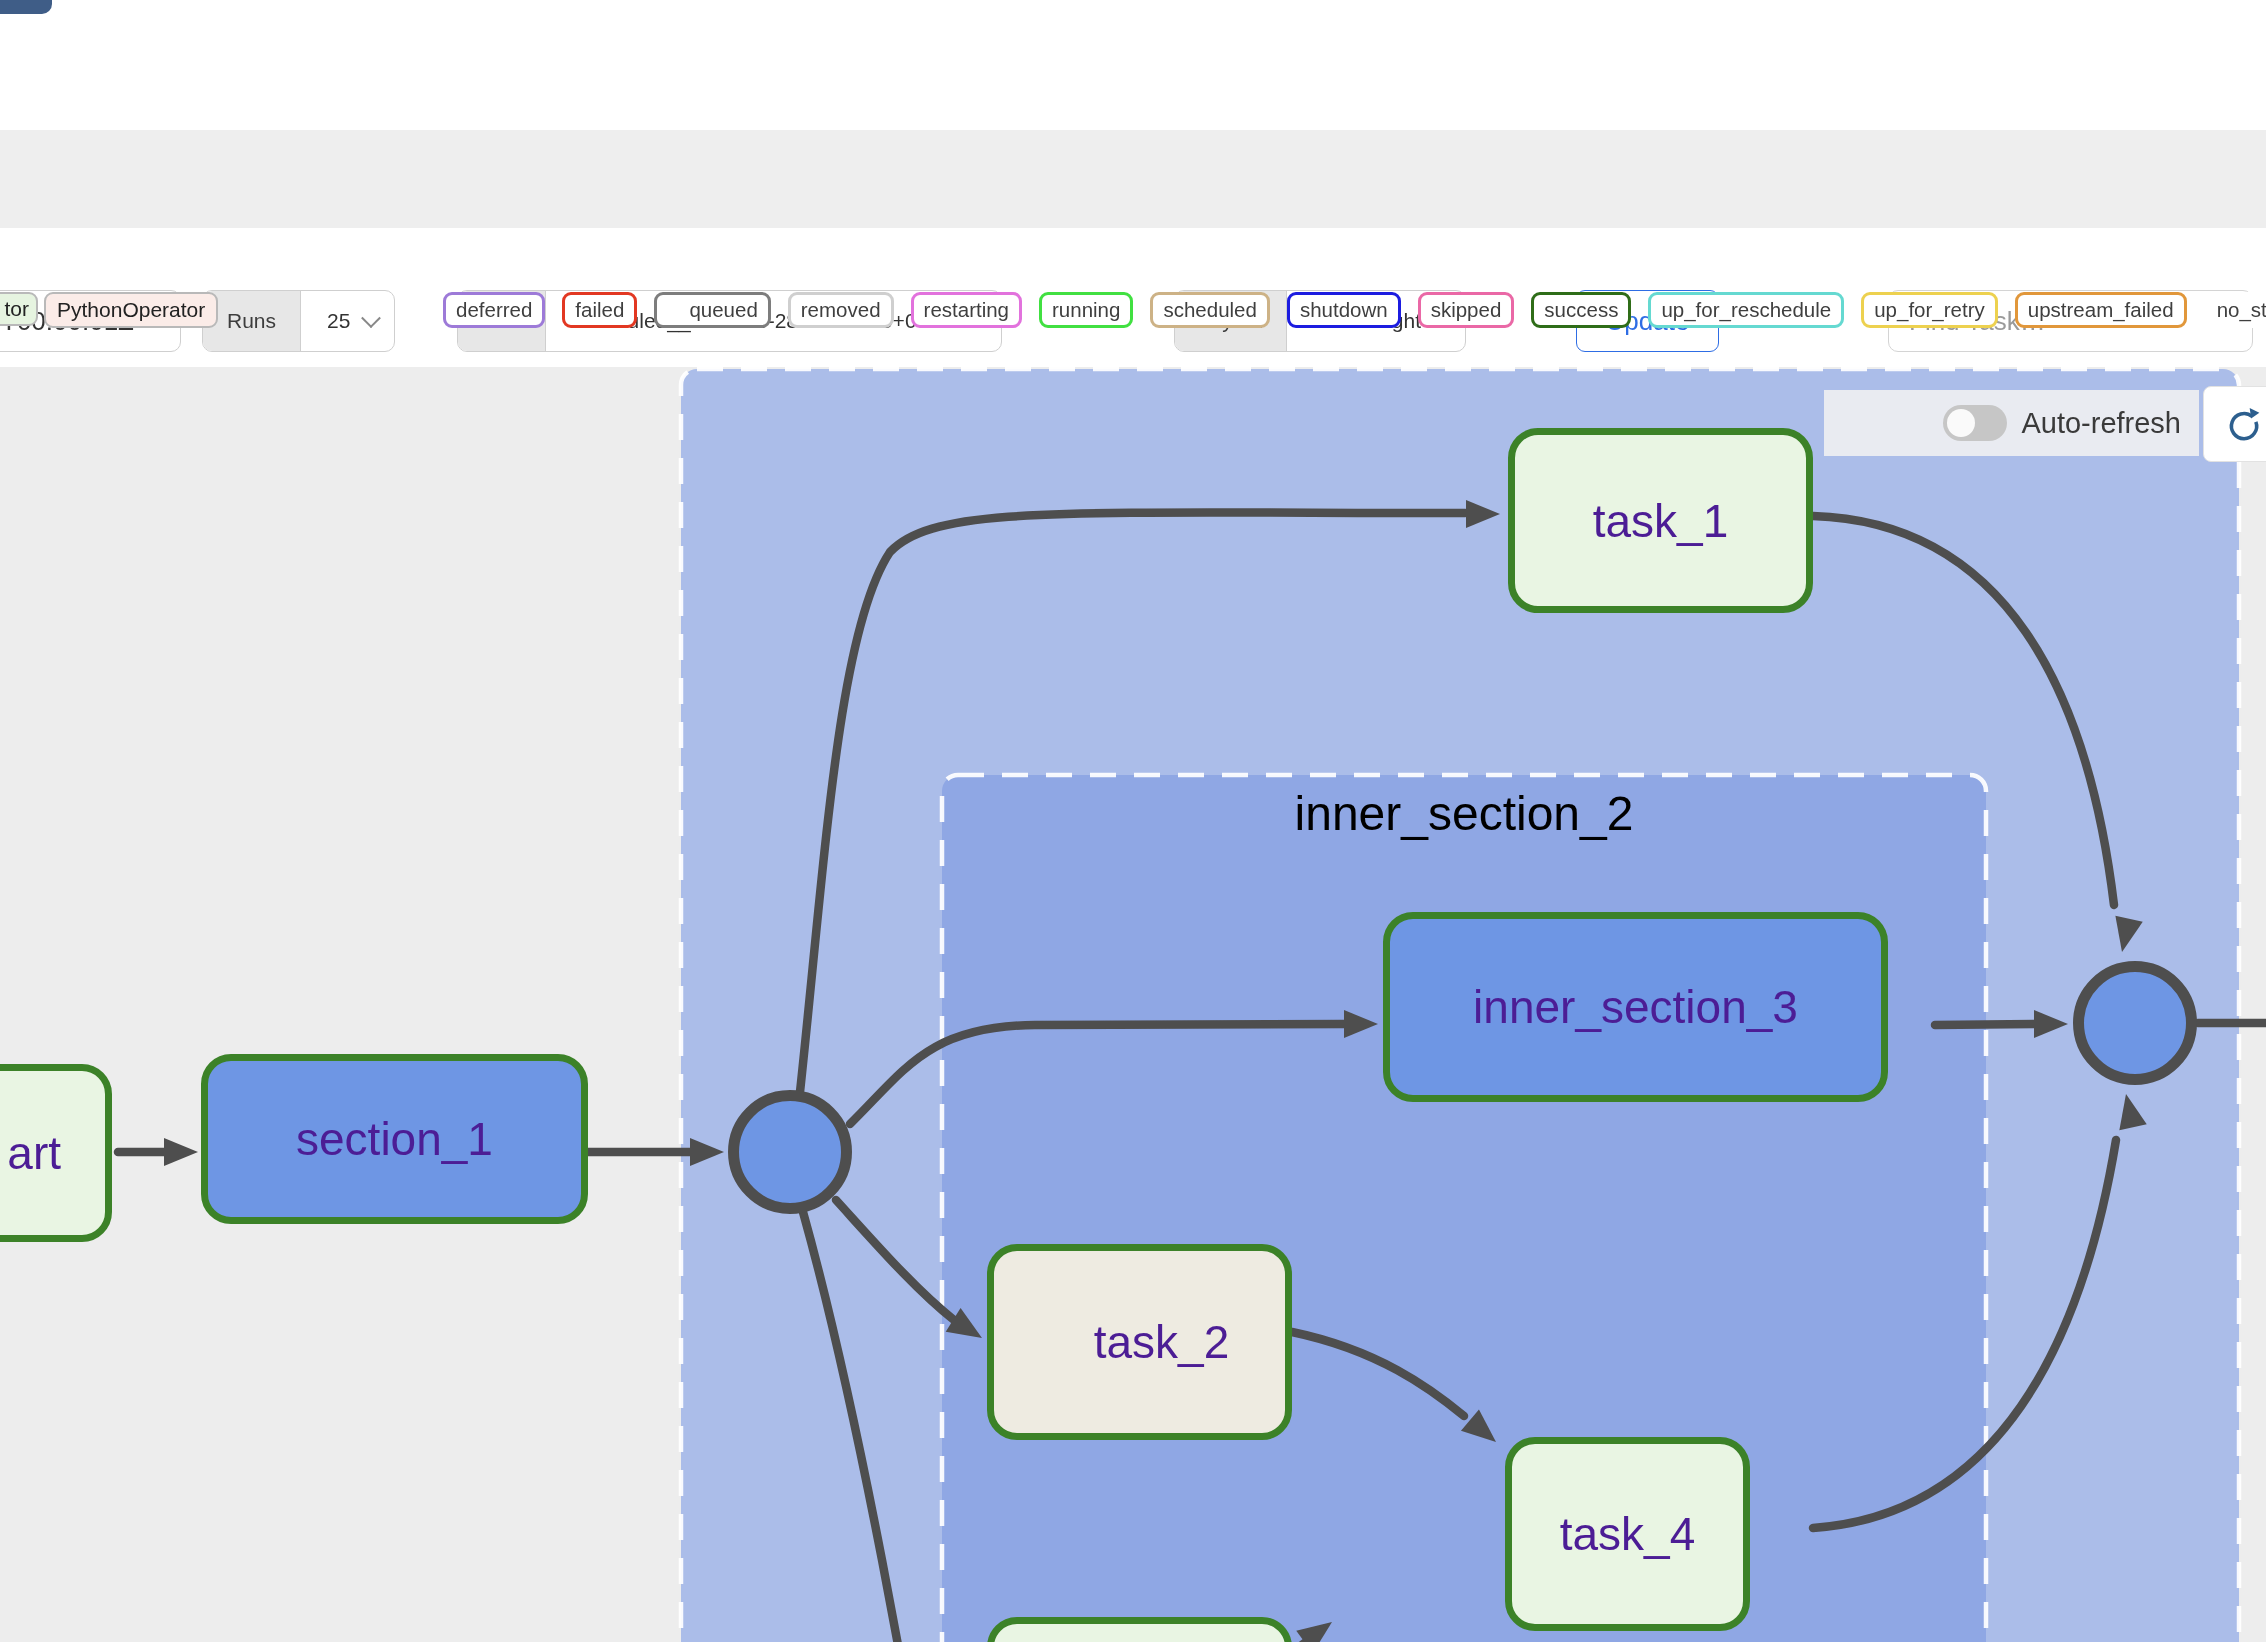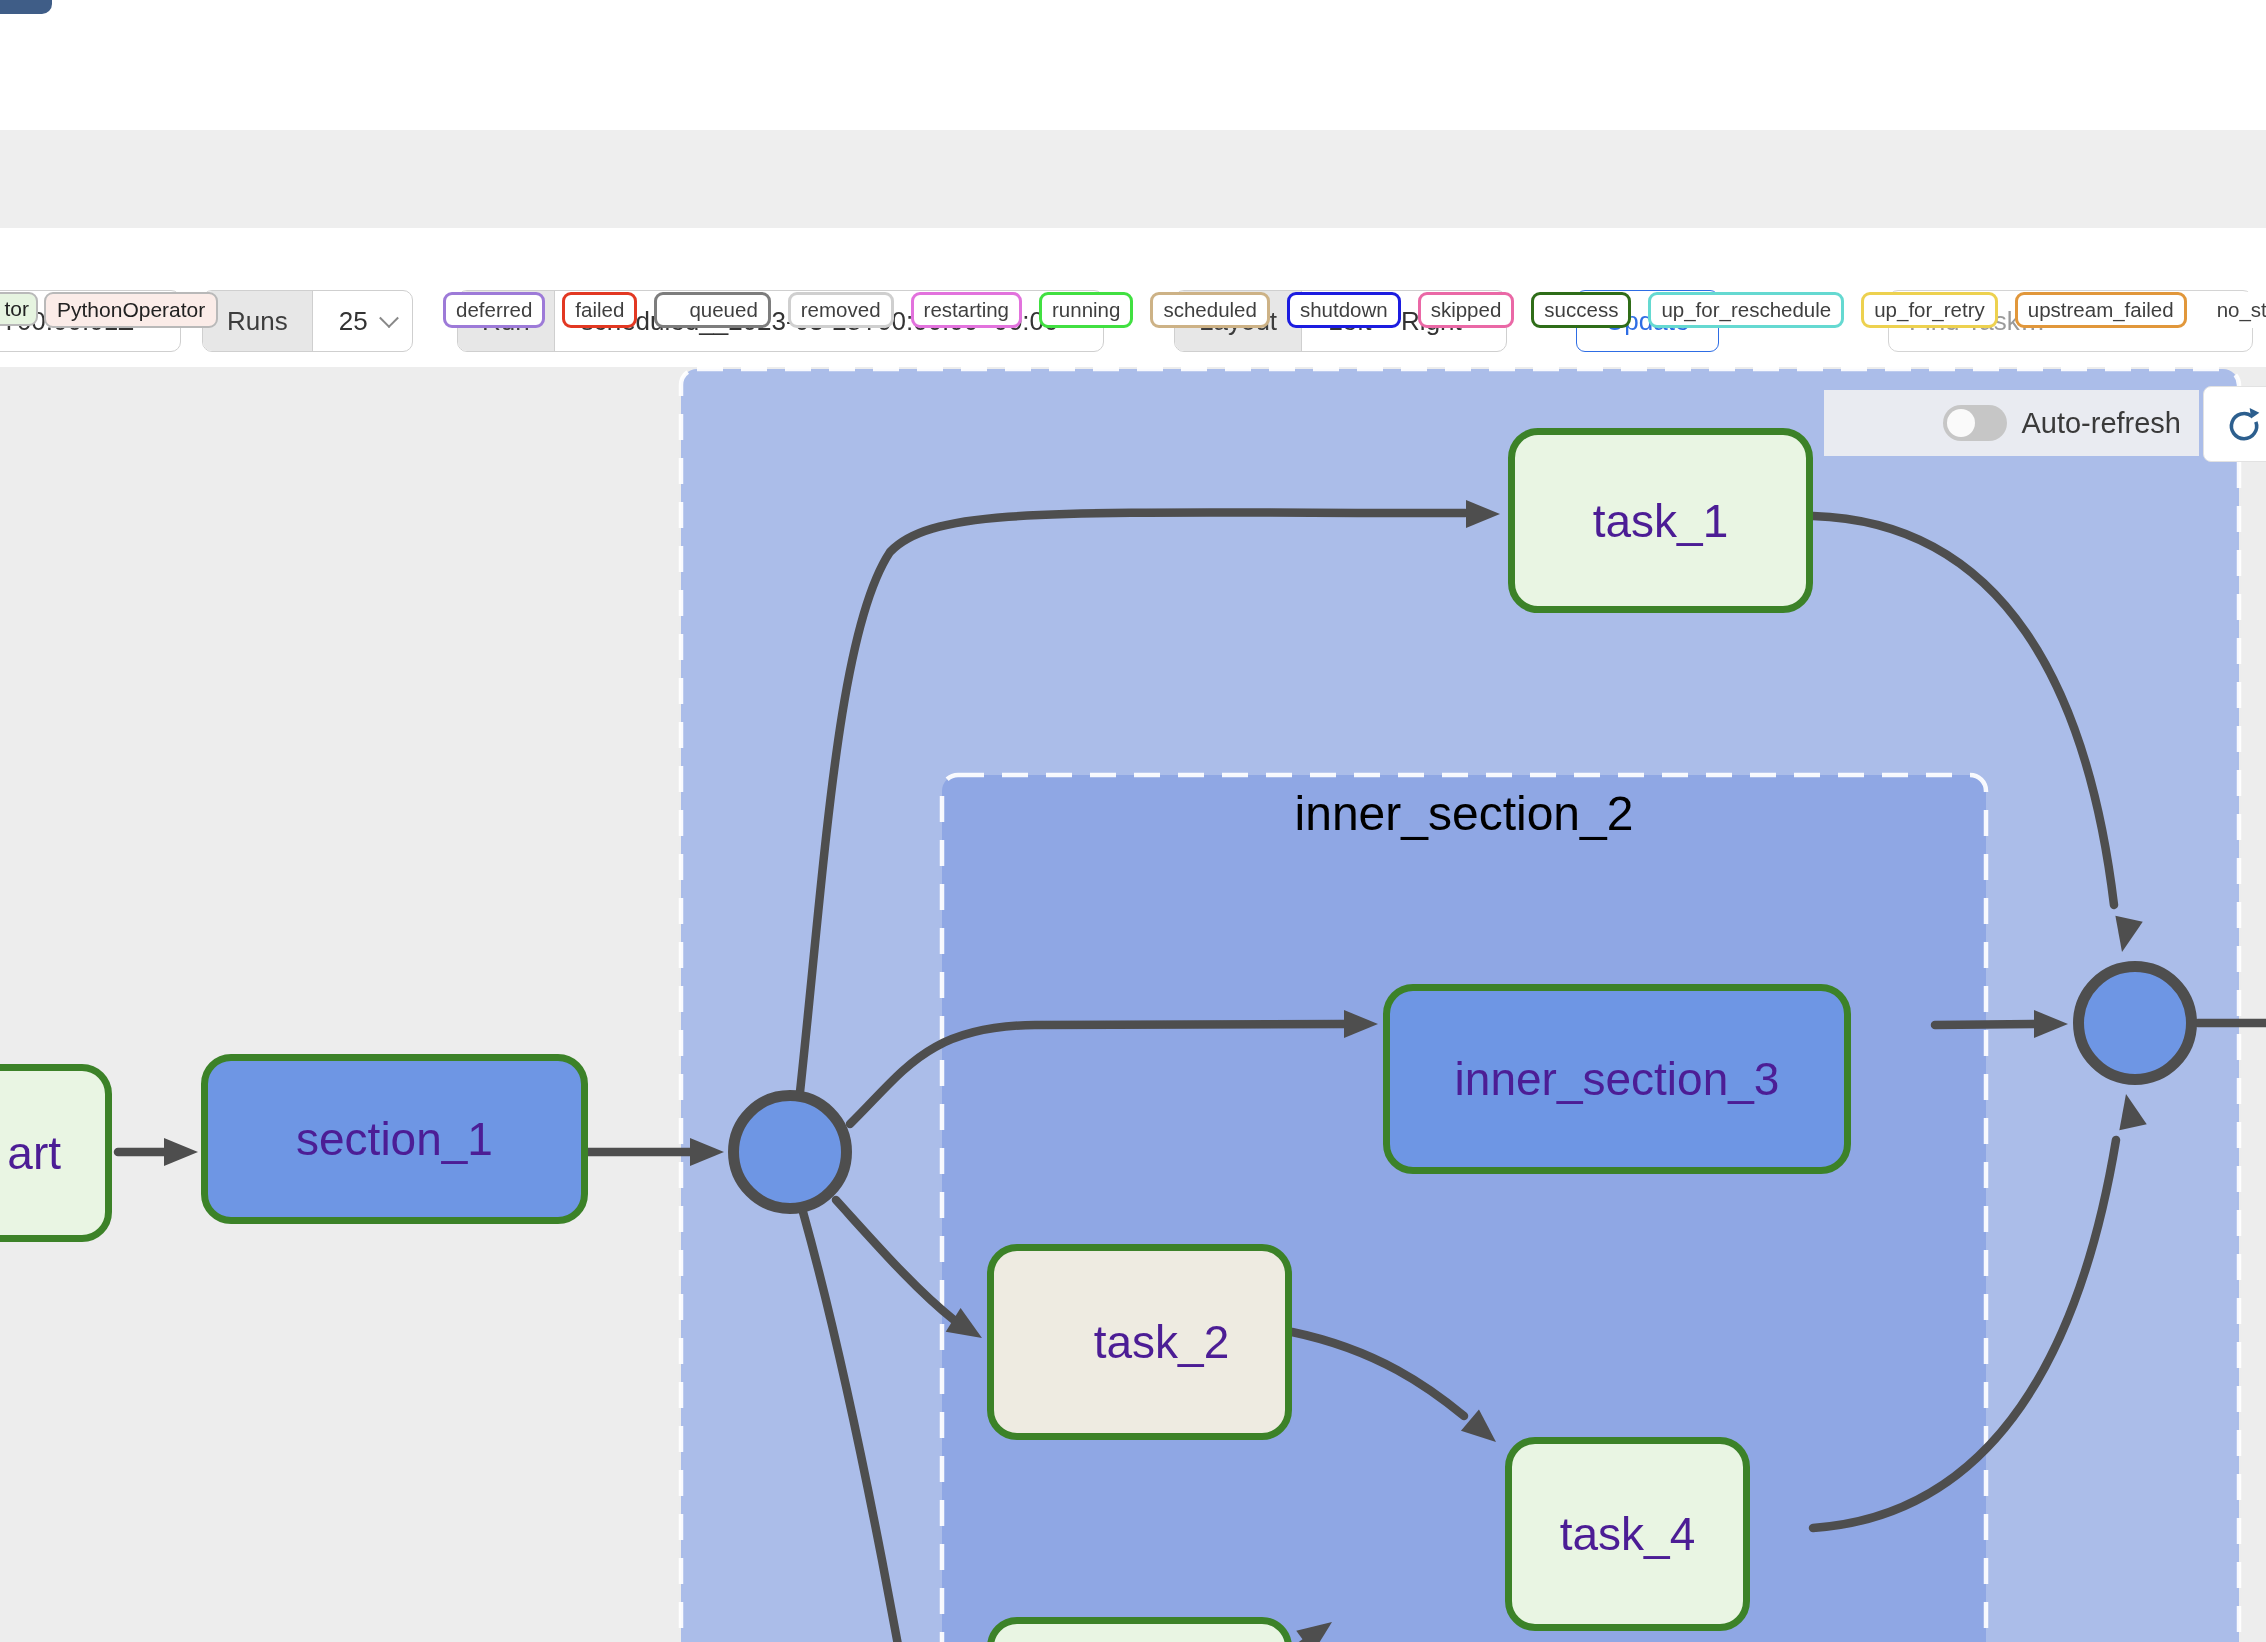--- a/index.html
+++ b/index.html
@@ -6,21 +6,21 @@
   body{
     width:2266px;height:1642px;position:relative;overflow:hidden;
     background:#ffffff;
     font-family:"Liberation Sans","DejaVu Sans",sans-serif;
     -webkit-font-smoothing:antialiased;
   }
   
   .nav-tab-frag{position:absolute;left:0;top:0;width:52px;height:14px;background:#3f5d87;border-radius:0 0 10px 0;}
   
   .toolbar{position:absolute;left:0;top:130px;width:100%;height:98px;background:#eeeeee;}
-  .ctl{position:absolute;top:160px;height:62px;box-sizing:border-box;font-size:26px;color:#3d3d3d;}
+  .ctl{position:absolute;top:160px;height:62px;box-sizing:border-box;font-size:21px;color:#3d3d3d;}
   .group{border:1px solid #cfcfcf;border-radius:10px;display:flex;overflow:hidden;background:#fff;}
   .group .lbl{background:#e7e7e7;border-right:1px solid #cfcfcf;display:flex;align-items:center;justify-content:center;padding:0 24px;white-space:nowrap;}
   .group .val{display:flex;align-items:center;justify-content:center;padding:0 44px 0 26px;position:relative;white-space:nowrap;color:#333;}
   .chev{position:absolute;right:16px;top:50%;width:12px;height:12px;border-right:2.5px solid #888;border-bottom:2.5px solid #888;transform:translateY(-70%) rotate(45deg);}
   #base-date{left:-200px;width:381px;text-align:right;padding:0 46px 0 0;font-size:26px;color:#333;box-sizing:border-box;border:1px solid #cfcfcf;border-radius:10px;background:#fff;font-family:inherit;}
   #grp-runs{left:202px;}
   #grp-run{left:457px;}
   #grp-layout{left:1174px;}
   .update-btn{left:1576px;width:143px;background:#fff;border:1.5px solid #2e6de4;border-radius:9px;color:#2e6de4;font-size:26px;display:flex;align-items:center;justify-content:center;cursor:pointer;}
   #find-task{left:1888px;width:365px;box-sizing:border-box;border:1px solid #d4d4d4;border-radius:10px;padding:0 20px;font-size:26px;color:#333;font-family:inherit;background:#fff;}
@@ -35,21 +35,21 @@
   
   .graph-bg{position:absolute;left:0;top:367px;right:0;bottom:0;background:#ededed;}
   svg.graph{position:absolute;left:0;top:0;pointer-events:none;}
   .node{position:absolute;box-sizing:border-box;border:7px solid var(--node-green-border);border-radius:30px;display:flex;align-items:center;justify-content:center;font-size:46px;color:#4c1d95;cursor:pointer;}
   .n-green{background:var(--node-light-green);}
   .n-blue{background:var(--node-blue);}
   .n-beige{background:var(--node-beige);padding-left:44px;}
   #node-start{left:-164px;top:1064px;width:276px;height:178px;justify-content:flex-end;padding-right:44px;}
   #node-section-1{left:201px;top:1054px;width:387px;height:170px;}
   #node-task-1{left:1508px;top:428px;width:305px;height:185px;}
-  #node-inner-section-3{left:1383px;top:984px;width:468px;height:190px;}
+  #node-inner-section-3{left:1383px;top:912px;width:505px;height:190px;}
   #node-task-2{left:987px;top:1244px;width:305px;height:196px;}
   #node-task-4{left:1505px;top:1437px;width:245px;height:194px;}
   #node-task-3{left:987px;top:1617px;width:305px;height:160px;}
   .join-circle{position:absolute;box-sizing:border-box;width:124px;height:124px;border:11px solid #4e4e4e;border-radius:50%;background:var(--node-blue);cursor:pointer;}
   #join-left{left:728px;top:1090px;}
   #join-right{left:2073px;top:961px;}
   .group-title{position:absolute;left:942px;top:786px;width:1044px;text-align:center;font-size:48px;font-weight:normal;color:#000;cursor:pointer;}
   
   .ar-panel{position:absolute;left:1824px;top:390px;width:375px;height:66px;background:#e9ebf1;display:flex;align-items:center;justify-content:flex-end;gap:14px;padding-right:18px;box-sizing:border-box;}
   .toggle{width:64px;height:36px;border-radius:18px;background:#c6c6c6;position:relative;cursor:pointer;flex:0 0 auto;}

